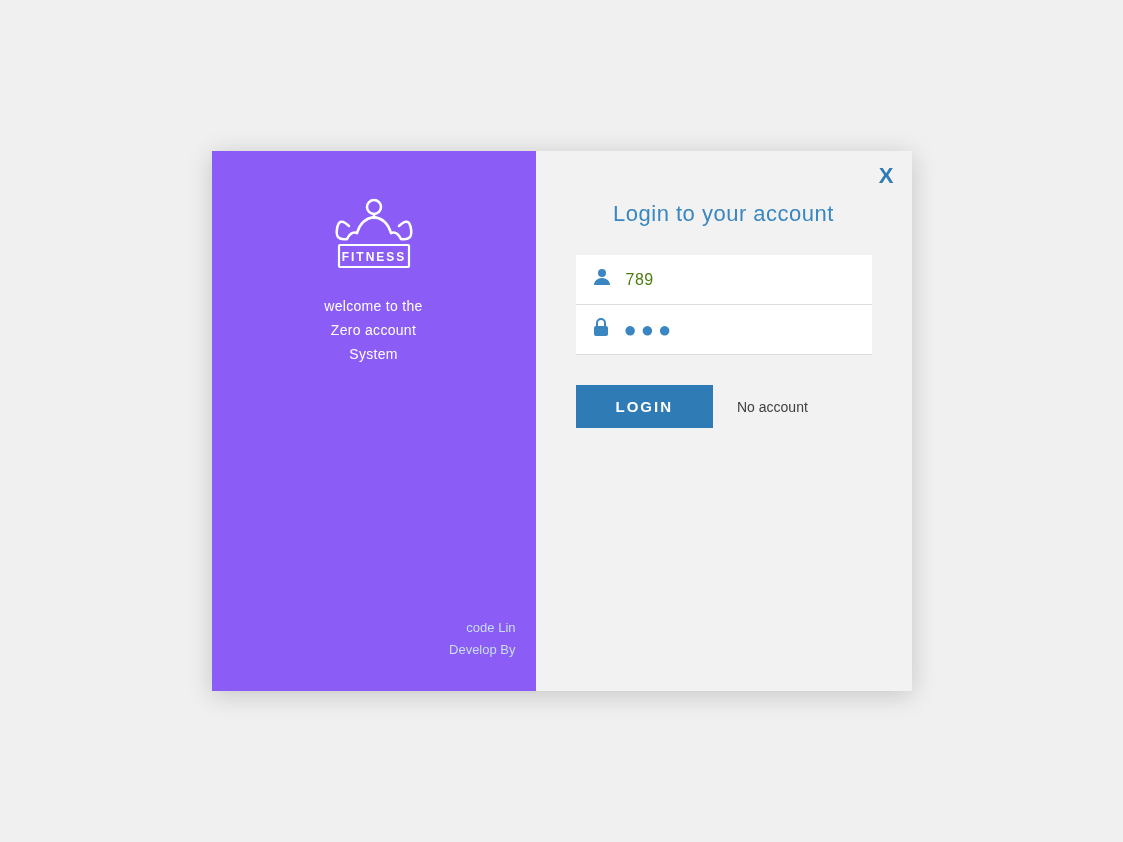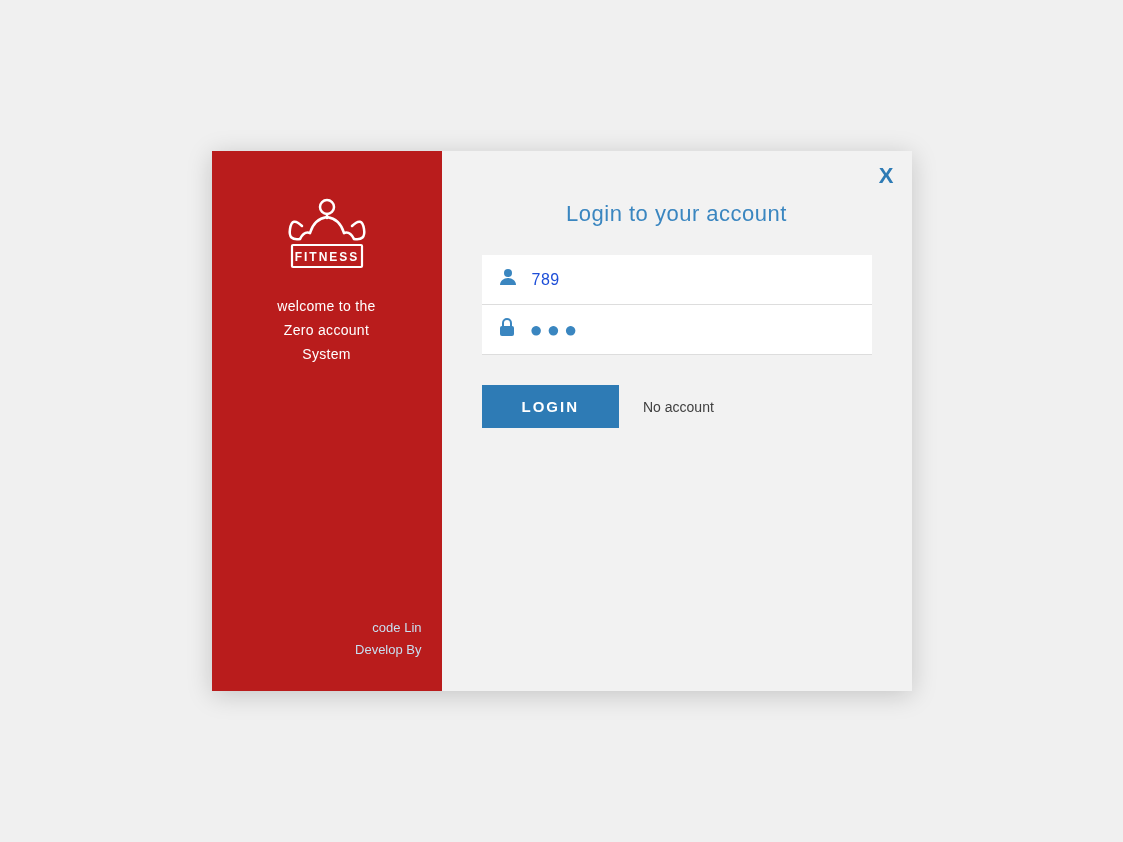--- a/index.html
+++ b/index.html
@@ -18,22 +18,22 @@
     .dialog-wrapper {
       display: flex;
       width: 700px;
       min-height: 540px;
       box-shadow: 0 4px 24px rgba(0,0,0,0.18);
       position: relative;
     }
 
     
     .left-panel {
-      width: 230px;
-      background-color: #b91c1c;
+      width: 324px;
+      background-color: #8b5cf6;
       display: flex;
       flex-direction: column;
       align-items: center;
       justify-content: space-between;
       padding: 40px 20px 30px;
       flex-shrink: 0;
     }
 
     .left-top {
       display: flex;
@@ -127,21 +127,21 @@
     .input-icon {
       color: #3a86c0;
       font-size: 18px;
       flex-shrink: 0;
     }
 
     .input-field {
       border: none;
       background: transparent;
       font-size: 16px;
-      color: #1d4ed8;
+      color: #4d7c0f;
       outline: none;
       flex: 1;
       letter-spacing: 0.5px;
     }
 
     .password-dots {
       font-size: 22px;
       color: #3a86c0;
       letter-spacing: 4px;
       line-height: 1;

